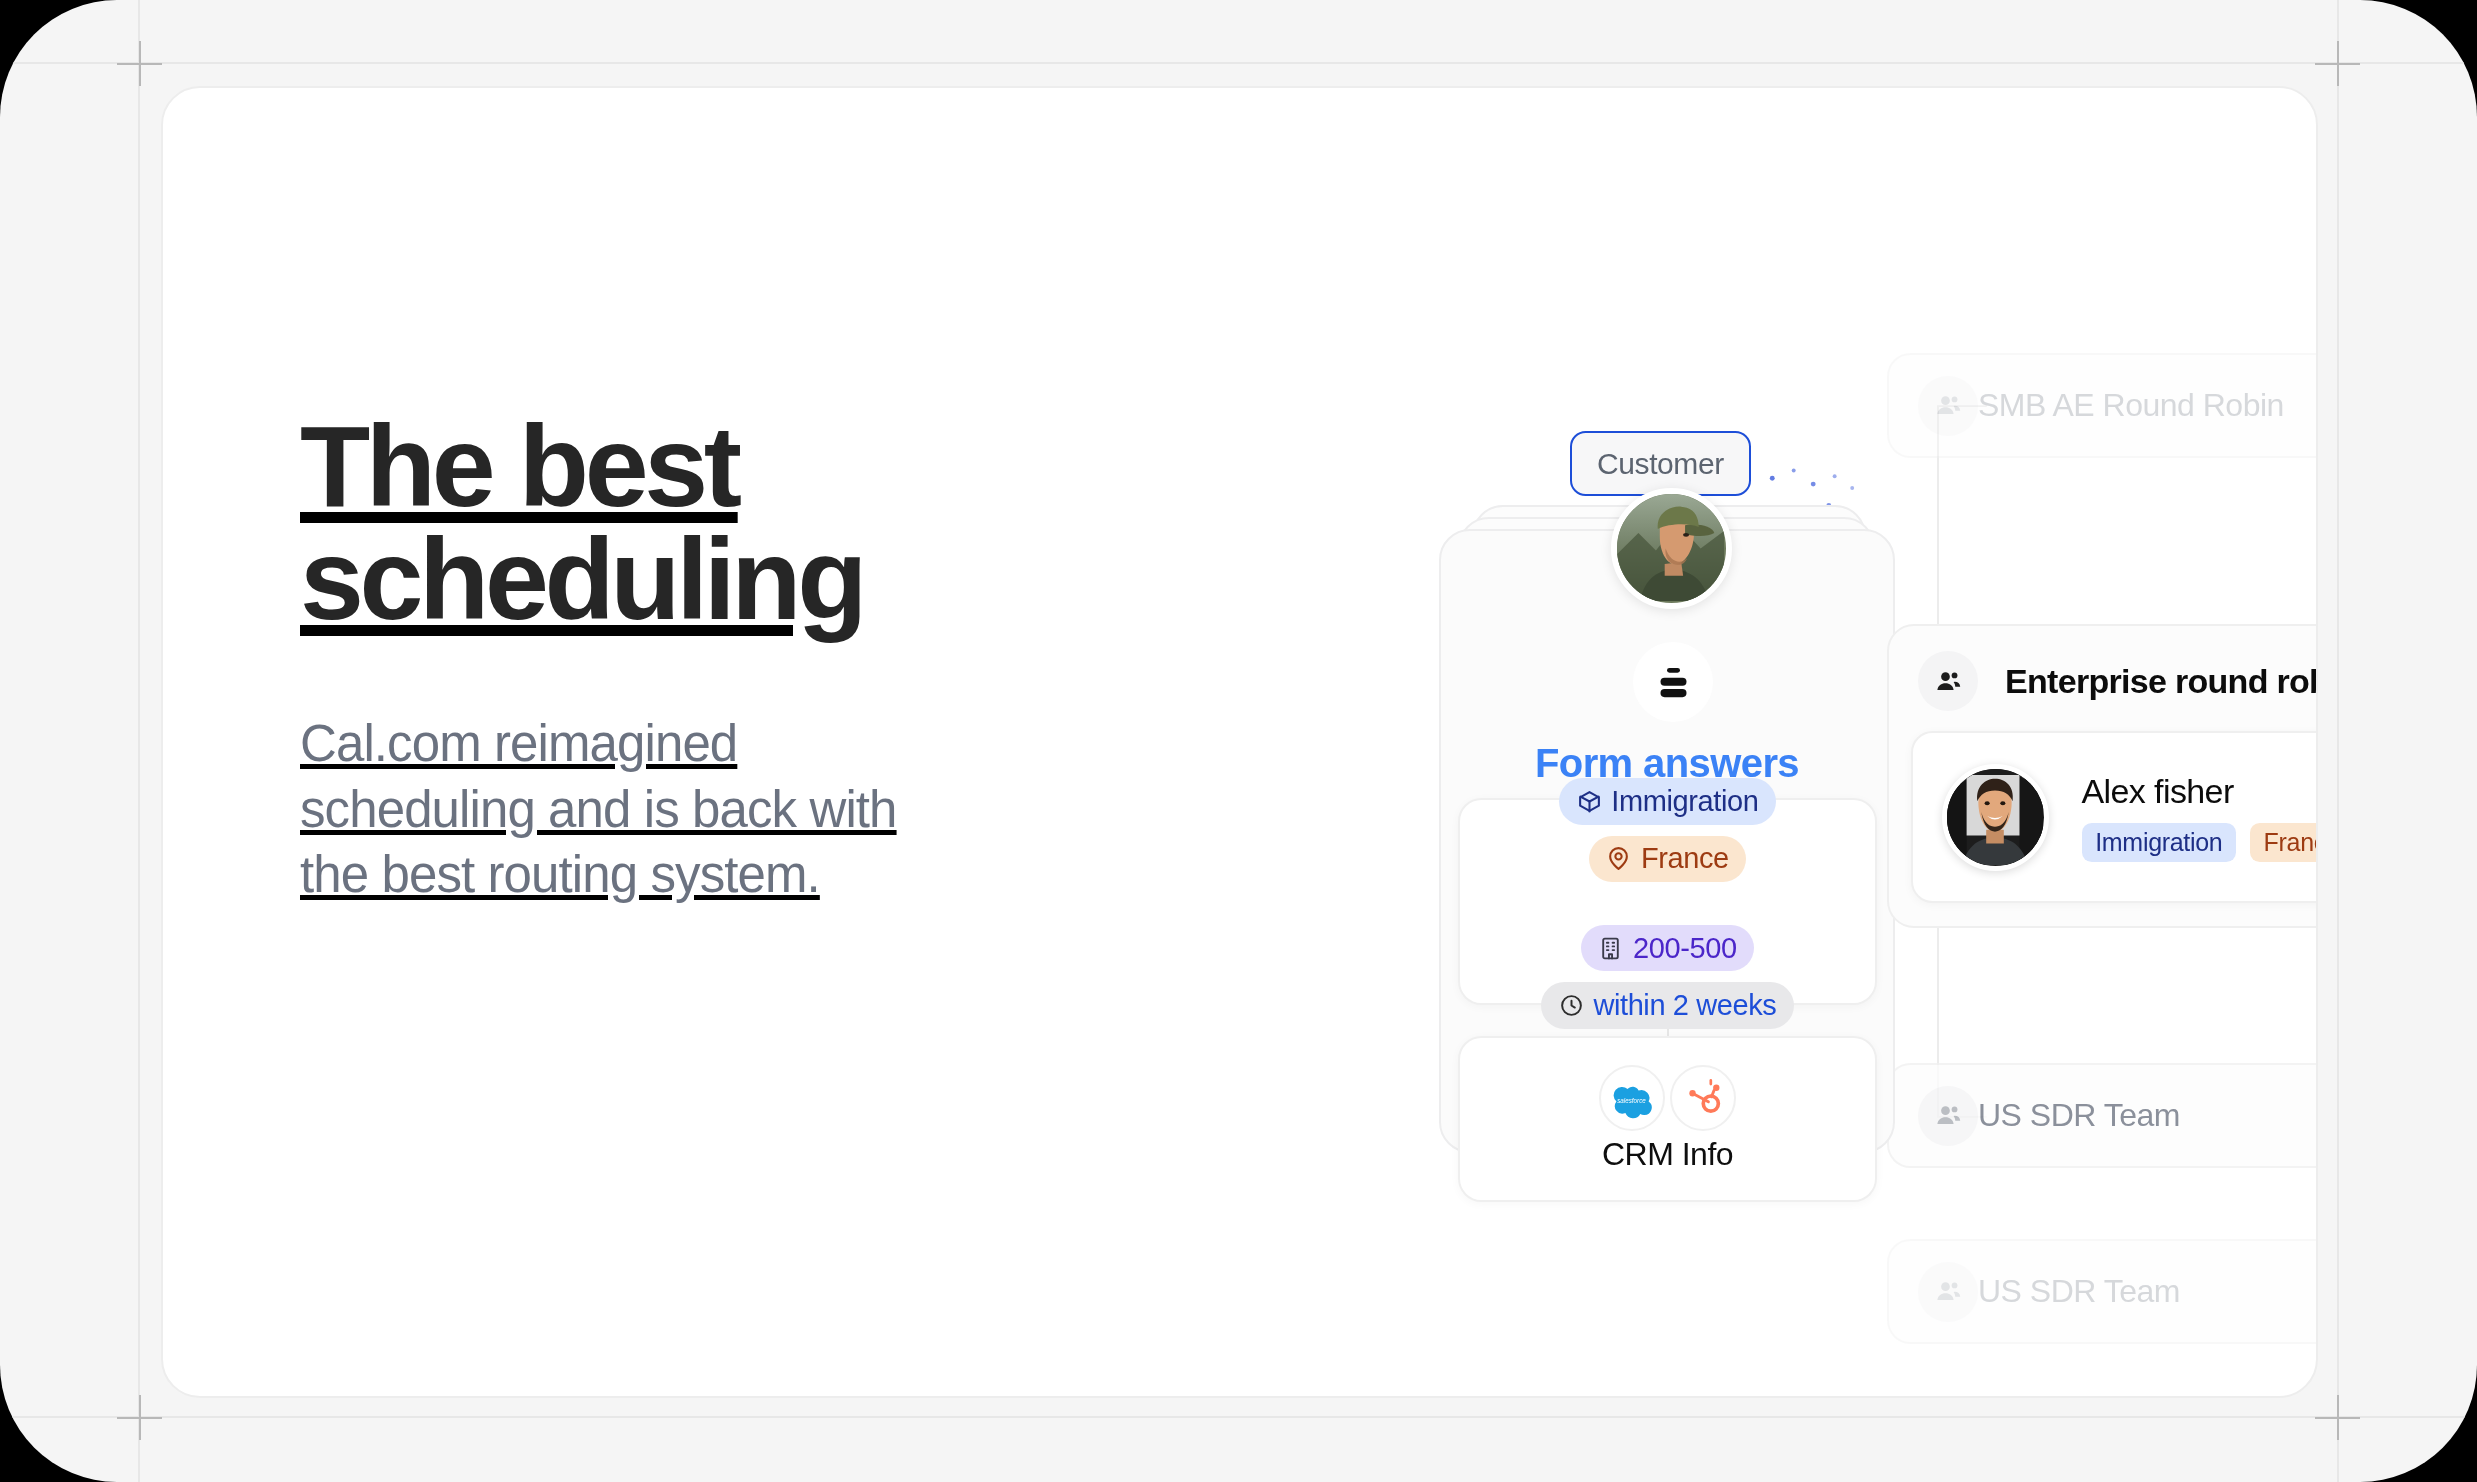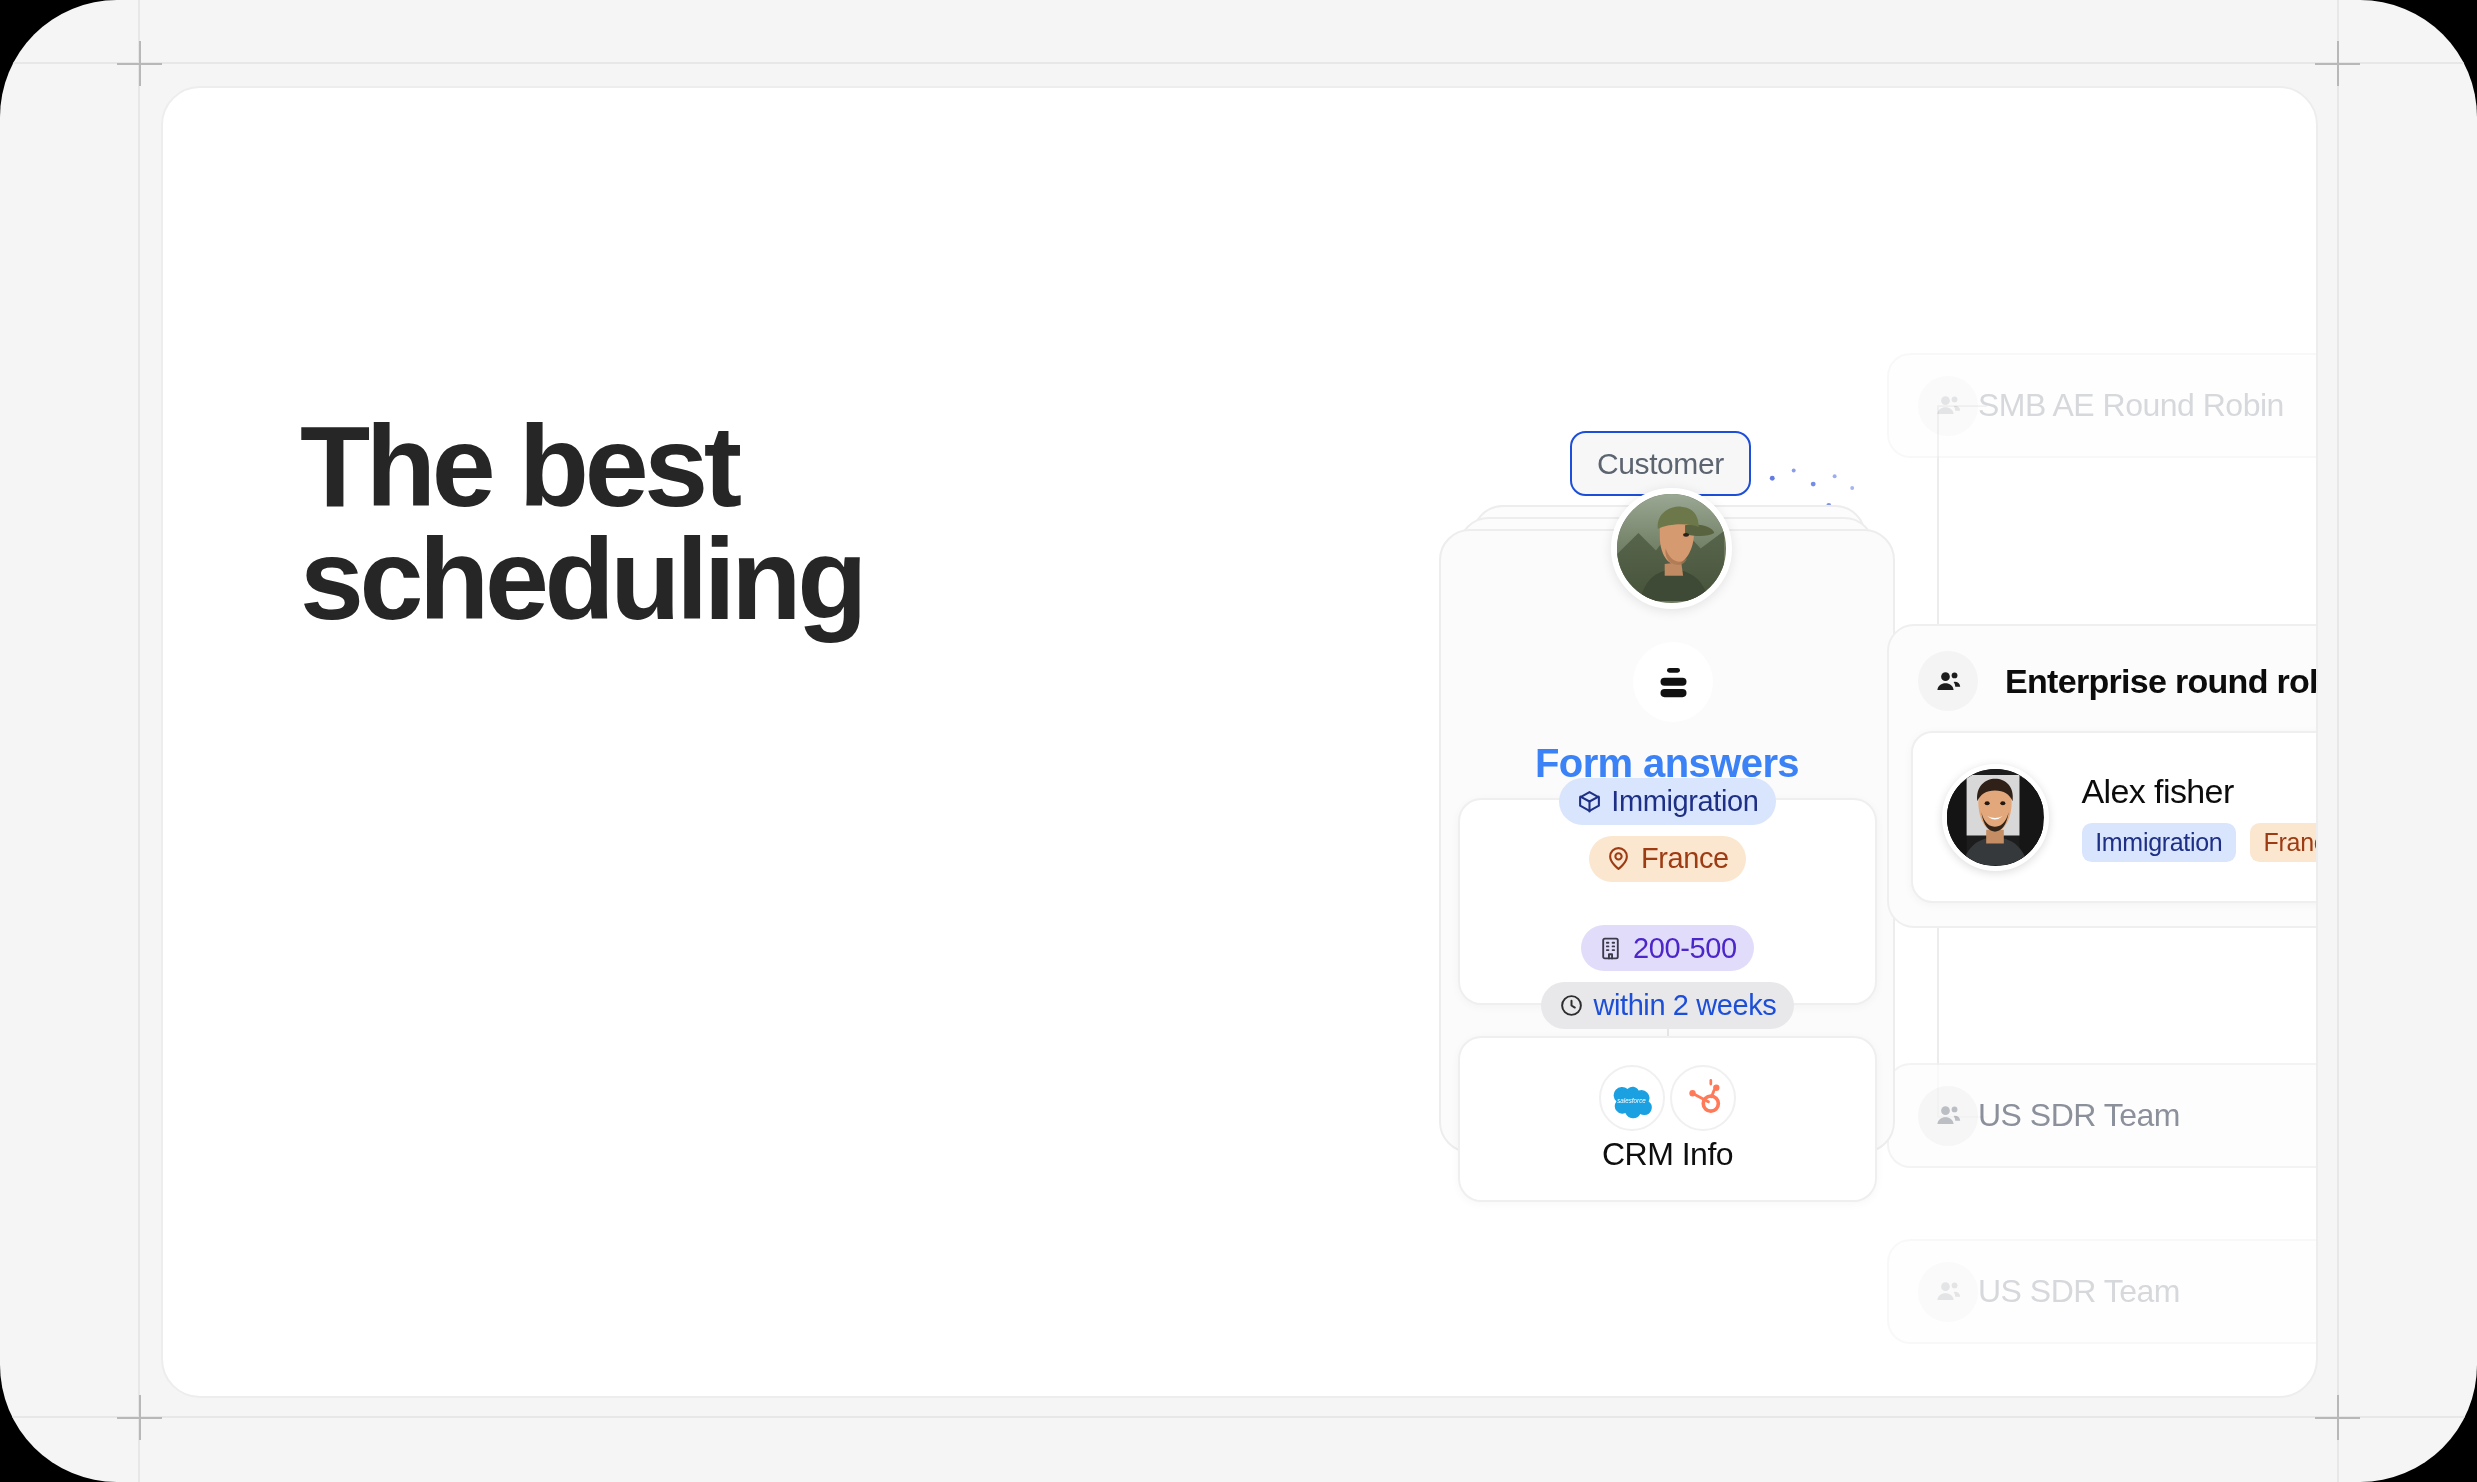--- a/index.html
+++ b/index.html
@@ -46,21 +46,21 @@
     position: absolute;
     left: 161px; top: 86px;
     width: 2157px; height: 1312px;
     background: #ffffff;
     border-radius: 39px;
     border: 2px solid #ededed;
     overflow: hidden;
   }
 
   
-  #copy { position: absolute; left: 137px; top: 322px; width: 975px; }
+  #copy { position: absolute; left: 137px; top: 322px; width: 975px; text-decoration: underline; }
 
   #headline {
     font-size: 115px;
     font-weight: 700;
     line-height: 0.98;
     letter-spacing: -4.4px;
     color: #262626;
     white-space: pre-line;
   }
 
@@ -282,20 +282,23 @@
   <div class="crosshair" style="left:117px;  top:41px"></div>
   <div class="crosshair" style="left:2315px; top:41px"></div>
   <div class="crosshair" style="left:117px;  top:1395px"></div>
   <div class="crosshair" style="left:2315px; top:1395px"></div>
 
   <div id="card">
 
     <div id="copy">
       <h1 id="headline">The best
 scheduling</h1>
+      <p id="subheadline">Cal.com reimagined
+scheduling and is back with
+the best routing system.</p>
     </div>
 
     <div id="illustration">
 
       <svg id="wires" viewBox="0 0 1040 1180">
         <defs>
           <linearGradient id="beamH" x1="0" y1="0" x2="1" y2="0">
             <stop offset="0%" stop-color="#3b5bdb" stop-opacity="0"></stop>
             <stop offset="70%" stop-color="#3b5bdb" stop-opacity=".85"></stop>
             <stop offset="100%" stop-color="#3b5bdb" stop-opacity="1"></stop>

